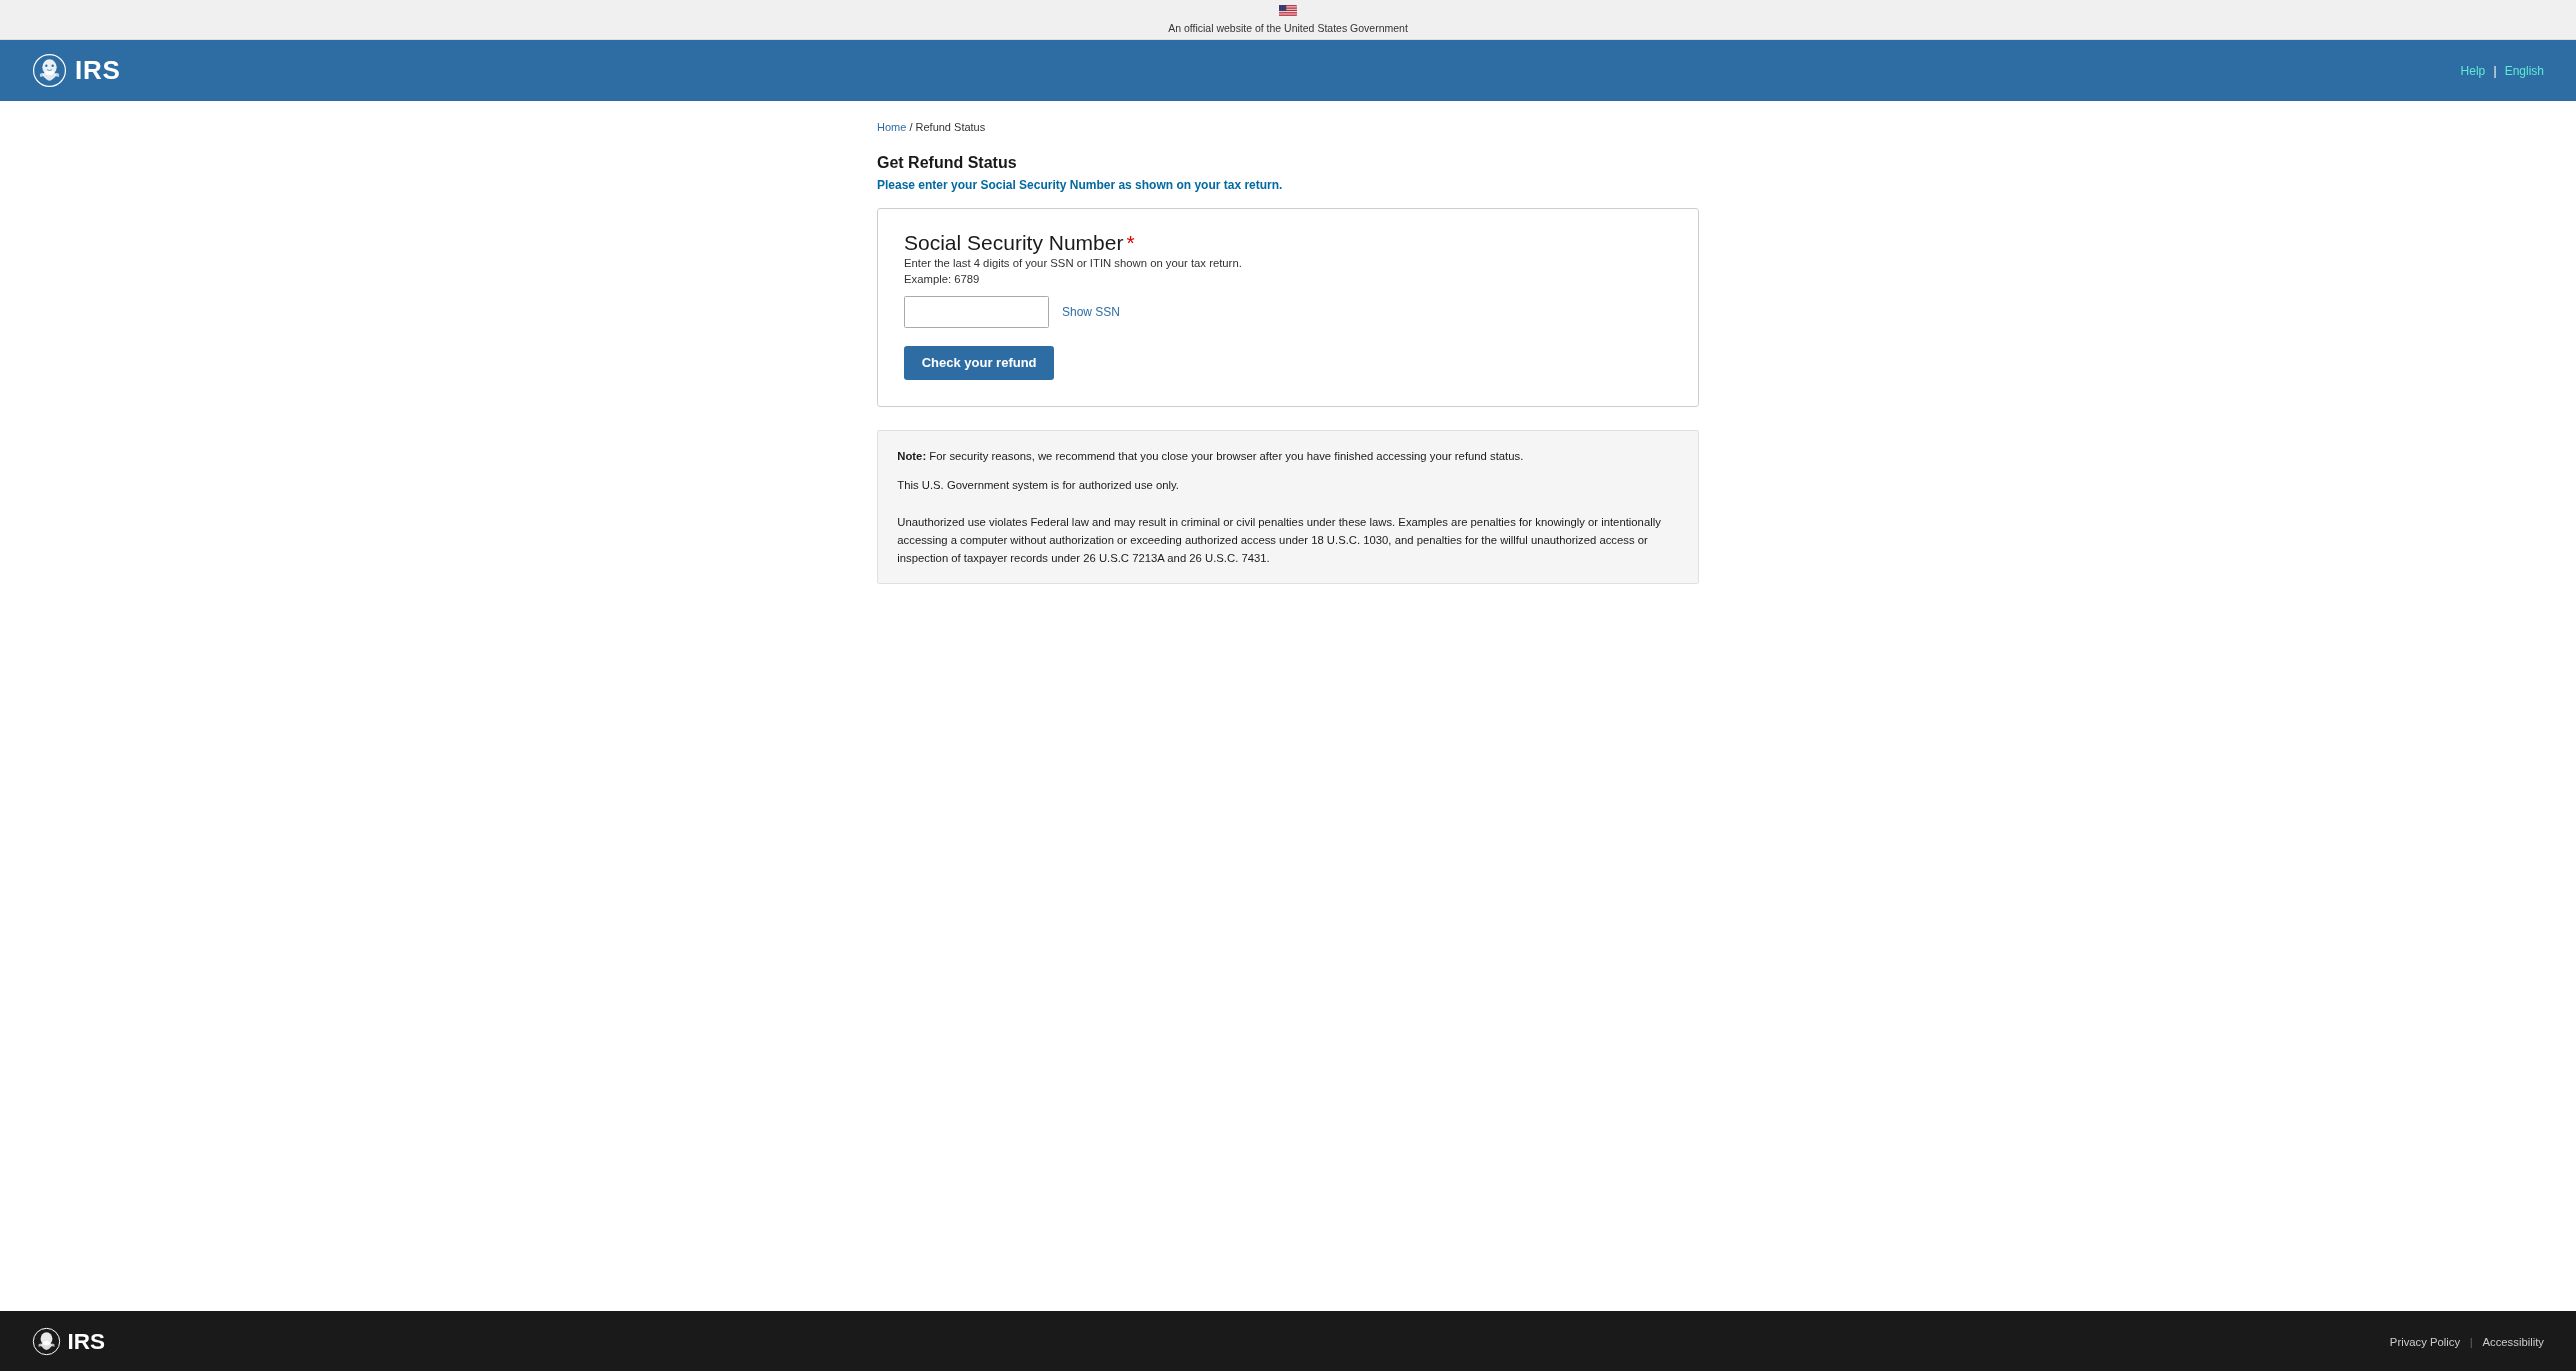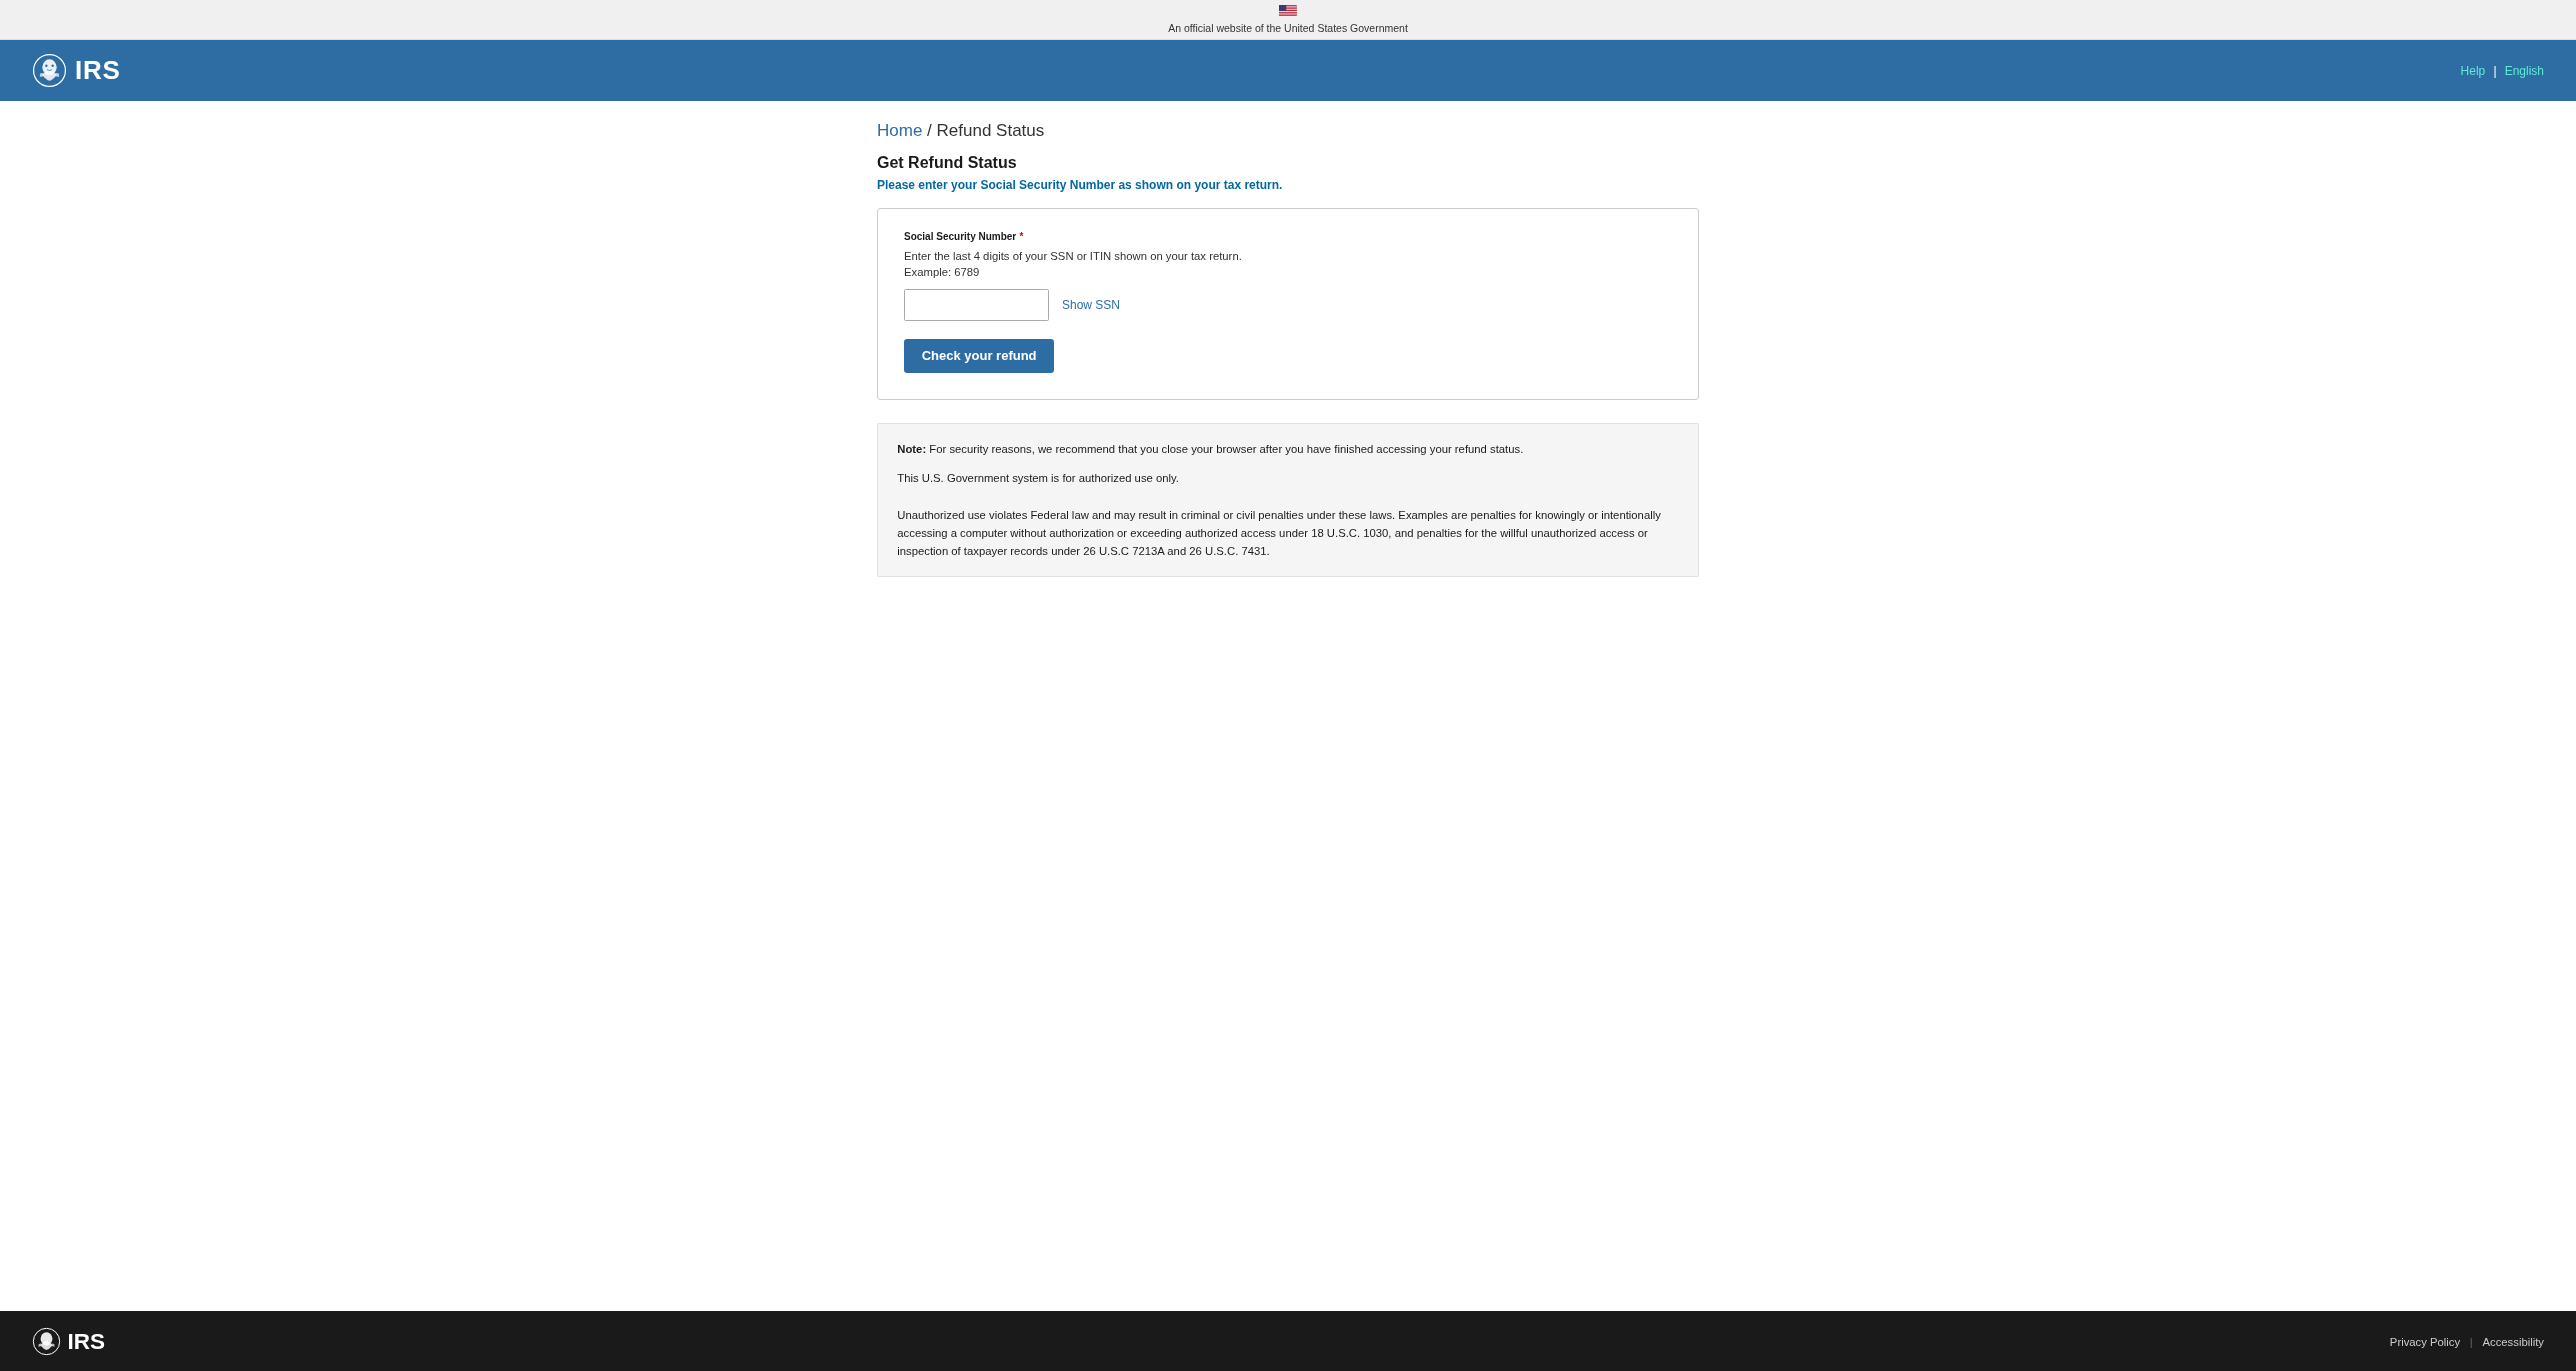--- a/index.html
+++ b/index.html
@@ -62,22 +62,22 @@
     
     .main-content {
       max-width: 886px;
       margin: 0 auto;
       padding: 19.3px 32px 48px 32px;
       min-height: calc(100vh - 161px);
     }
 
     
     .breadcrumb {
-      font-size: 17px;
-      margin-bottom: 13px;
+      font-size: 11px;
+      margin-bottom: 21px;
       color: #333;
     }
     .breadcrumb a {
       color: #2e6da4;
       text-decoration: none;
     }
 
     
     .page-title {
       font-size: 27px;
@@ -100,23 +100,23 @@
     }
 
     
     .form-card {
       border: 0.8px solid #ccc;
       border-radius: 3.2px;
       padding: 22.5px 26px 26px 26px;
       margin-bottom: 22.5px;
     }
     .form-field-label {
-      font-size: 10px;
-      font-weight: bold;
-      margin-bottom: 8px;
+      font-size: 21px;
+      font-weight: normal;
+      margin-bottom: 2px;
     }
     .required-star {
       color: #d00;
       margin-left: 3.2px;
     }
     .field-hint {
       font-size: 11.3px;
       color: #333;
       margin-bottom: 3.2px;
     }

